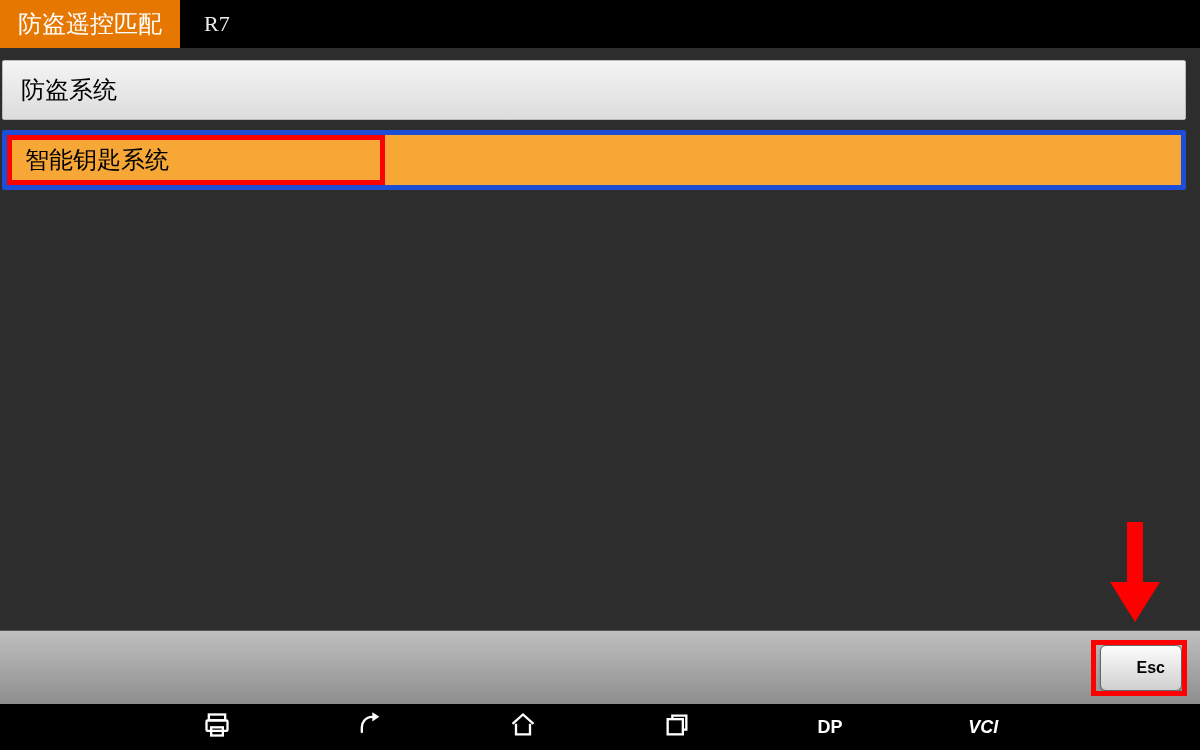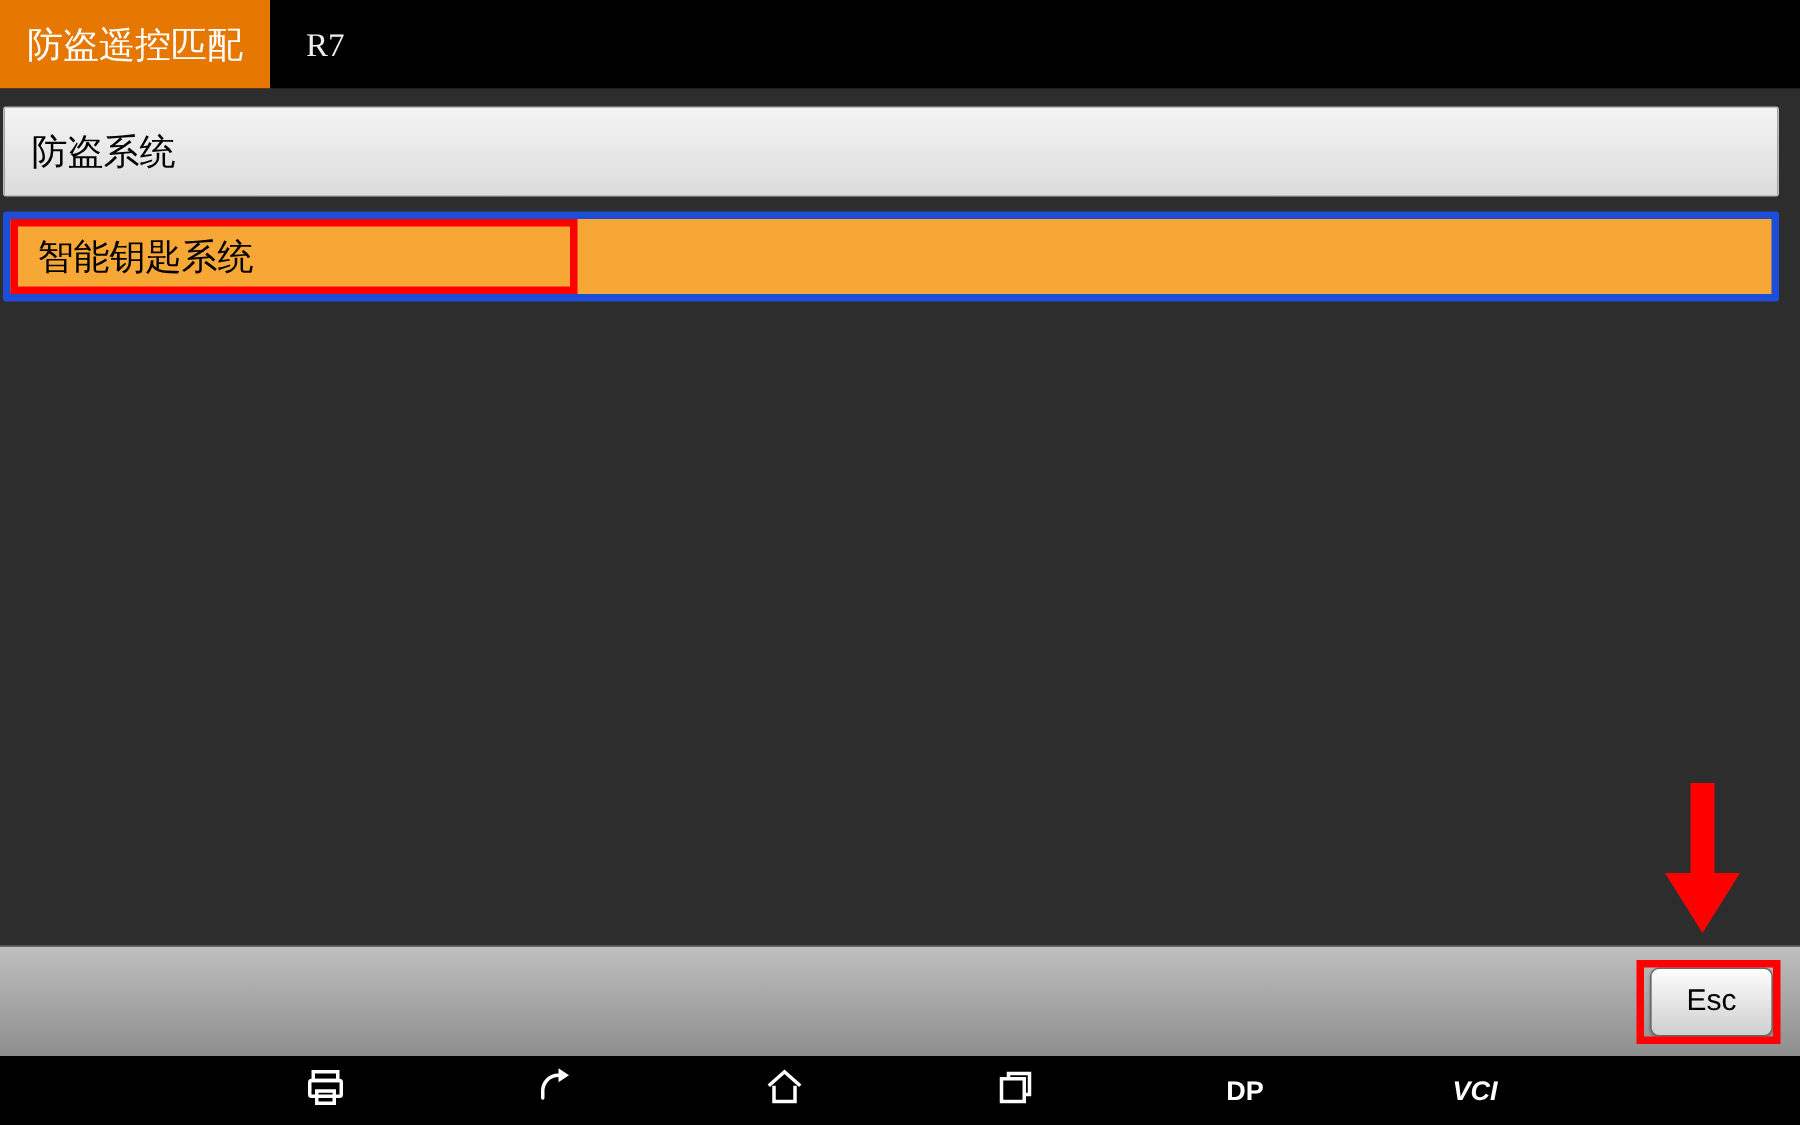--- a/index.html
+++ b/index.html
@@ -1,21 +1,21 @@
 <!DOCTYPE html>
 <html><head>
   <meta charset="utf-8">
   <style>
     * { margin: 0; padding: 0; box-sizing: border-box; }
     html, body { width: 1200px; height: 750px; overflow: hidden; font-family: Arial, "Microsoft YaHei", sans-serif; }
     body { background: #2d2d2d; display: flex; flex-direction: column; }
 
     
     .header {
-      height: 59px;
+      height: 48px;
       background: #000;
       display: flex;
       align-items: stretch;
       color: #fff;
       font-size: 22px;
     }
     .header-tab {
       background: #e67700;
       color: #fff;
       padding: 0 18px;
@@ -97,25 +97,26 @@
       border-top: 1px solid #555;
       position: relative;
     }
     .btn {
       height: 46px;
       min-width: 82px;
       padding: 0 16px;
       background: linear-gradient(#fdfdfd, #cfcfcf);
       border: 1px solid #666;
       border-radius: 6px;
-      font-size: 20px;
-      font-weight: normal;
+      font-size: 16px;
+      font-weight: bold;
       color: #000;
       cursor: pointer;
       box-shadow: 0 1px 2px rgba(0,0,0,0.3);
+      text-align: right;
     }
     .enter-highlight {
       position: absolute;
       right: 13px;
       top: 9px;
       width: 96px;
       height: 56px;
       border: 5px solid #ff0000;
       pointer-events: none;
     }

